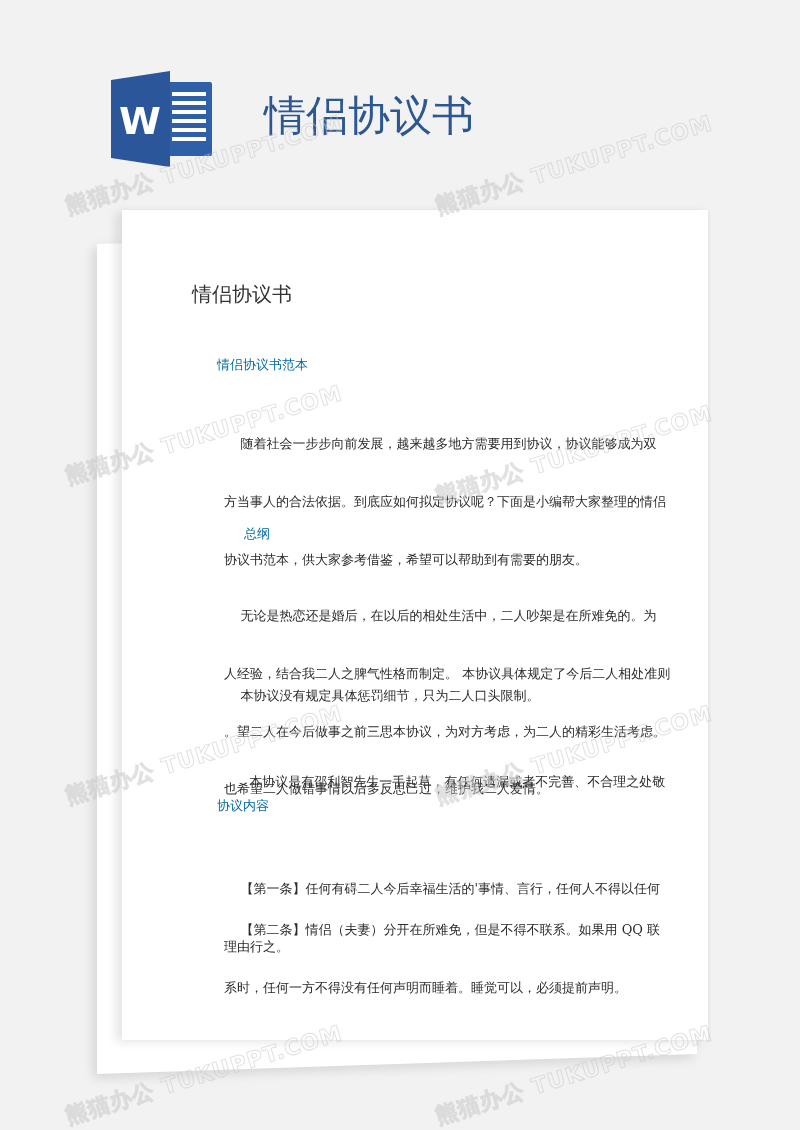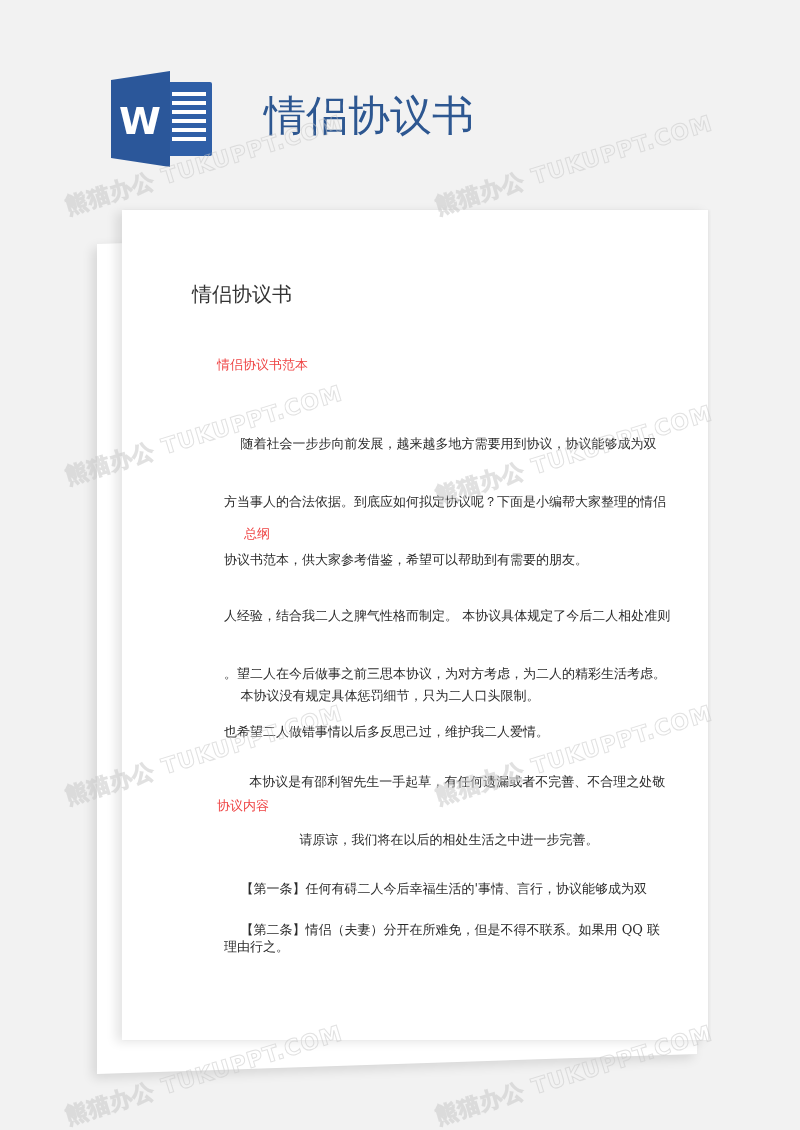--- a/index.html
+++ b/index.html
@@ -58,21 +58,21 @@
       position: absolute; left: 70px; top: 0; width: 450px;
       font-size: 13px; color: #2b2b2b; line-height: 19.2px;
     }
     .para {
       position: absolute; left: 0; width: 450px;
       white-space: pre;
       margin-left: 32px;
     }
     .heading {
       position: absolute; left: 25px;
-      font-size: 13px; color: #ef4444;
+      font-size: 13px; color: #0369a1;
     }
   </style>
 </head>
 <body>
 
 <div class="stage">
 
   <svg class="word-icon" viewBox="0 0 104 98">
     <rect x="56" y="12" width="46" height="74" rx="2" fill="#2f5fa7"></rect>
     <g fill="#ffffff">
@@ -97,41 +97,42 @@
 
       <div class="para" style="top:186px;">
         <div>    随着社会一步步向前发展，越来越多地方需要用到协议，协议能够成为双</div>
         <div>方当事人的合法依据。到底应如何拟定协议呢？下面是小编帮大家整理的情侣</div>
         <div>协议书范本，供大家参考借鉴，希望可以帮助到有需要的朋友。</div>
       </div>
 
       <div class="heading" style="top:314px;margin-left:27px;">总纲</div>
 
       <div class="para" style="top:358px;">
+        <div>    无论是热恋还是婚后，在以后的相处生活中，二人吵架是在所难免的。为</div>
         <div>人经验，结合我二人之脾气性格而制定。 本协议具体规定了今后二人相处准则</div>
         <div>。望二人在今后做事之前三思本协议，为对方考虑，为二人的精彩生活考虑。</div>
         <div>也希望二人做错事情以后多反思己过，维护我二人爱情。</div>
       </div>
 
       <div class="para" style="top:476px;">    本协议没有规定具体惩罚细节，只为二人口头限制。</div>
 
       <div class="para" style="top:524px;text-align:center;">
         <div>    本协议是有邵利智先生一手起草，有任何遗漏或者不完善、不合理之处敬</div>
-        <div>请原谅，我们将在以后的相处生活之中进一步完善。</div>
       </div>
 
       <div class="heading" style="top:586px;">协议内容</div>
 
       <div class="para" style="top:631px;">
-        <div>    【第一条】任何有碍二人今后幸福生活的'事情、言行，协议能够成为双</div>
+        <div>    【第一条】任何有碍二人今后幸福生活的'事情、言行，任何人不得以任何</div>
         <div>理由行之。</div>
       </div>
 
       <div class="para" style="top:672px;">
         <div>    【第二条】情侣（夫妻）分开在所难免，但是不得不联系。如果用 QQ 联</div>
+        <div>系时，任何一方不得没有任何声明而睡着。睡觉可以，必须提前声明。</div>
       </div>
     </div>
   </div>
 
   <div class="wm" style="left:60px; top:150px;">熊猫办公 TUKUPPT.COM</div>
   <div class="wm" style="left:430px; top:150px;">熊猫办公 TUKUPPT.COM</div>
   <div class="wm" style="left:60px; top:420px;">熊猫办公 TUKUPPT.COM</div>
   <div class="wm" style="left:430px; top:440px;">熊猫办公 TUKUPPT.COM</div>
   <div class="wm" style="left:60px; top:740px;">熊猫办公 TUKUPPT.COM</div>
   <div class="wm" style="left:430px; top:740px;">熊猫办公 TUKUPPT.COM</div>

